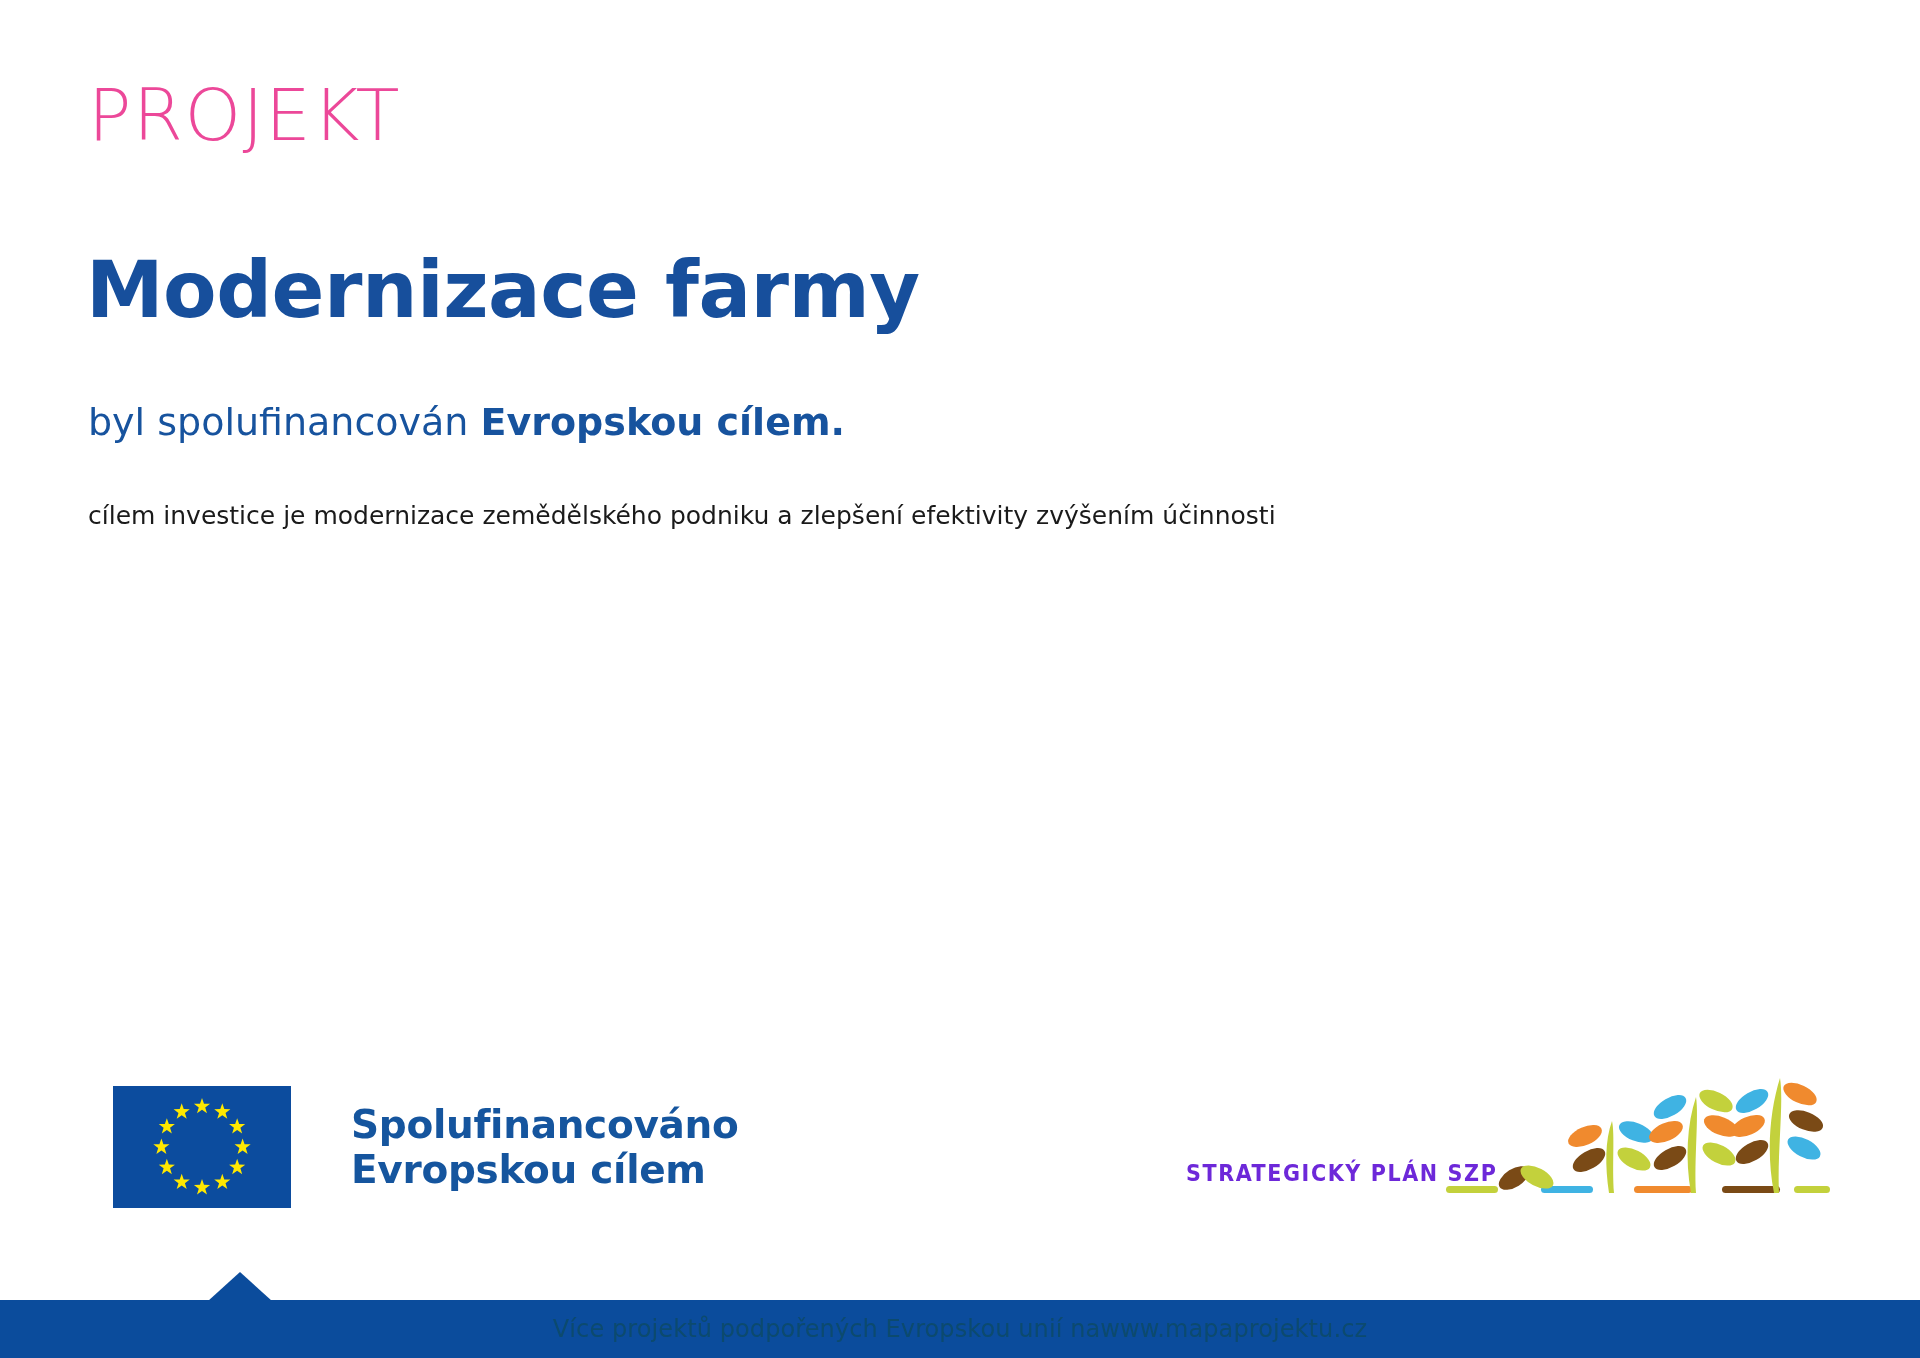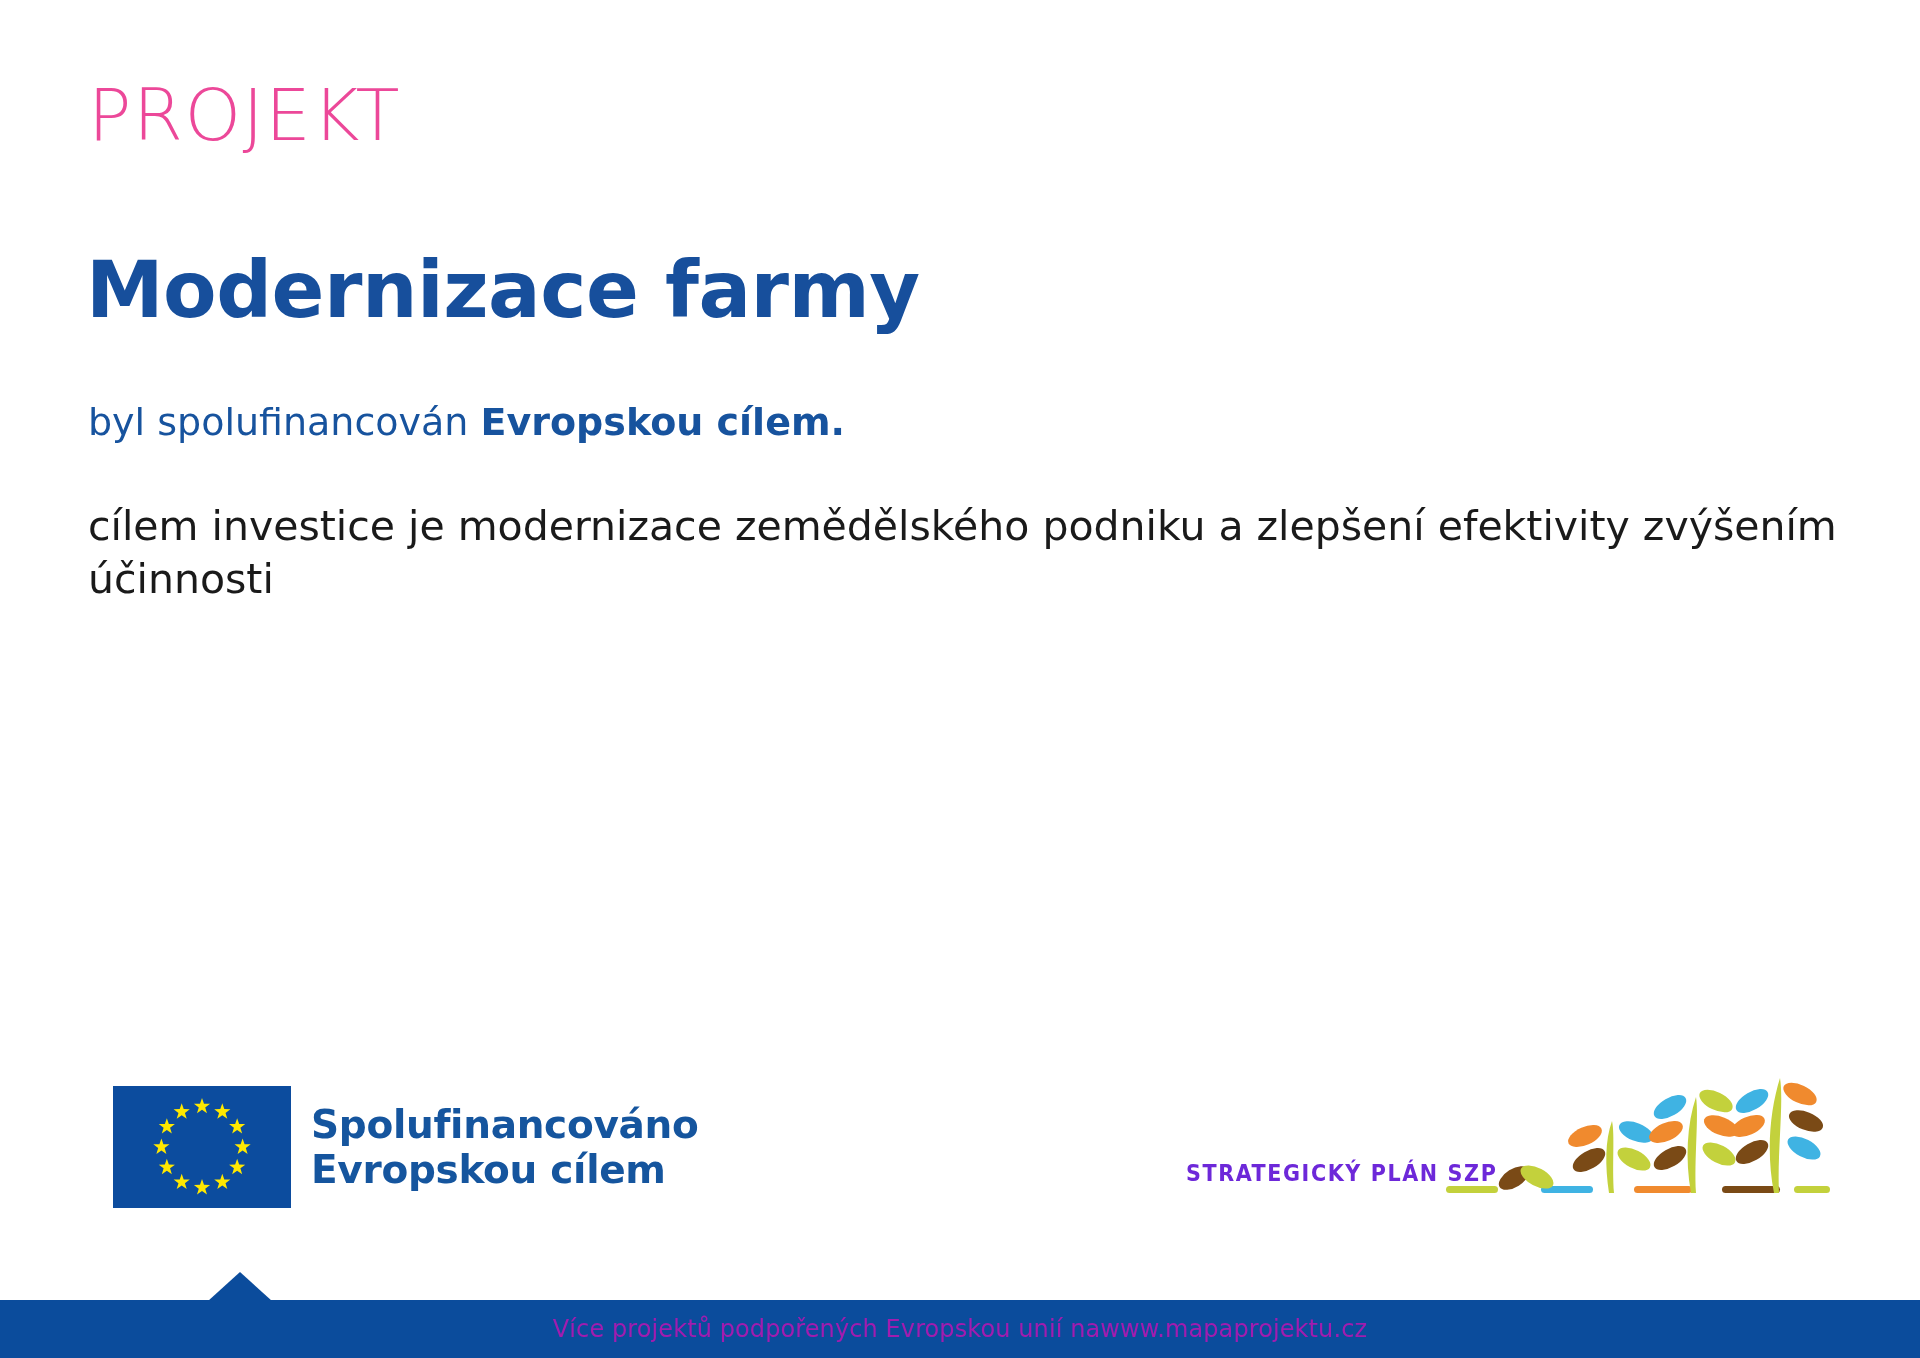--- a/index.html
+++ b/index.html
@@ -61,21 +61,21 @@
     line-height: 1.2;
     white-space: nowrap;
   }
   .subline .strong { font-weight: 700; }
 
   .body-copy {
     position: absolute;
     left: 88px;
     top: 500px;
     width: 1760px;
-    font-size: 41px;
+    font-size: 25px;
     font-weight: 400;
     color: #1a1a1a;
     line-height: 1.30;
   }
 
   
   .eu-block {
     position: absolute;
     left: 113px;
     top: 1086px;
@@ -85,21 +85,21 @@
   .eu-flag {
     width: 178px;
     height: 122px;
     background: #0C4C9E;
     position: relative;
     flex: none;
   }
   .eu-flag svg { display:block; width:100%; height:100%; }
 
   .eu-wordmark {
-    margin-left: 20px;
+    margin-left: 60px;
     color: #15559E;
     font-size: 39px;
     font-weight: 700;
     line-height: 1.16;
     letter-spacing: -0.3px;
     white-space: nowrap;
   }
 
   
   .szp-block {
@@ -150,21 +150,21 @@
   }
   .footer-text {
     position: absolute;
     left: 0;
     top: 1300px;
     width: 1920px;
     height: 58px;
     display: flex;
     align-items: center;
     justify-content: center;
-    color: #a21caf;
+    color: #0c4a6e;
     font-size: 24px;
     font-weight: 400;
     white-space: nowrap;
     letter-spacing: 0.1px;
   }
   .footer-text .strong { font-weight: 400; }
 </style>
 </head>
 <body>
 

